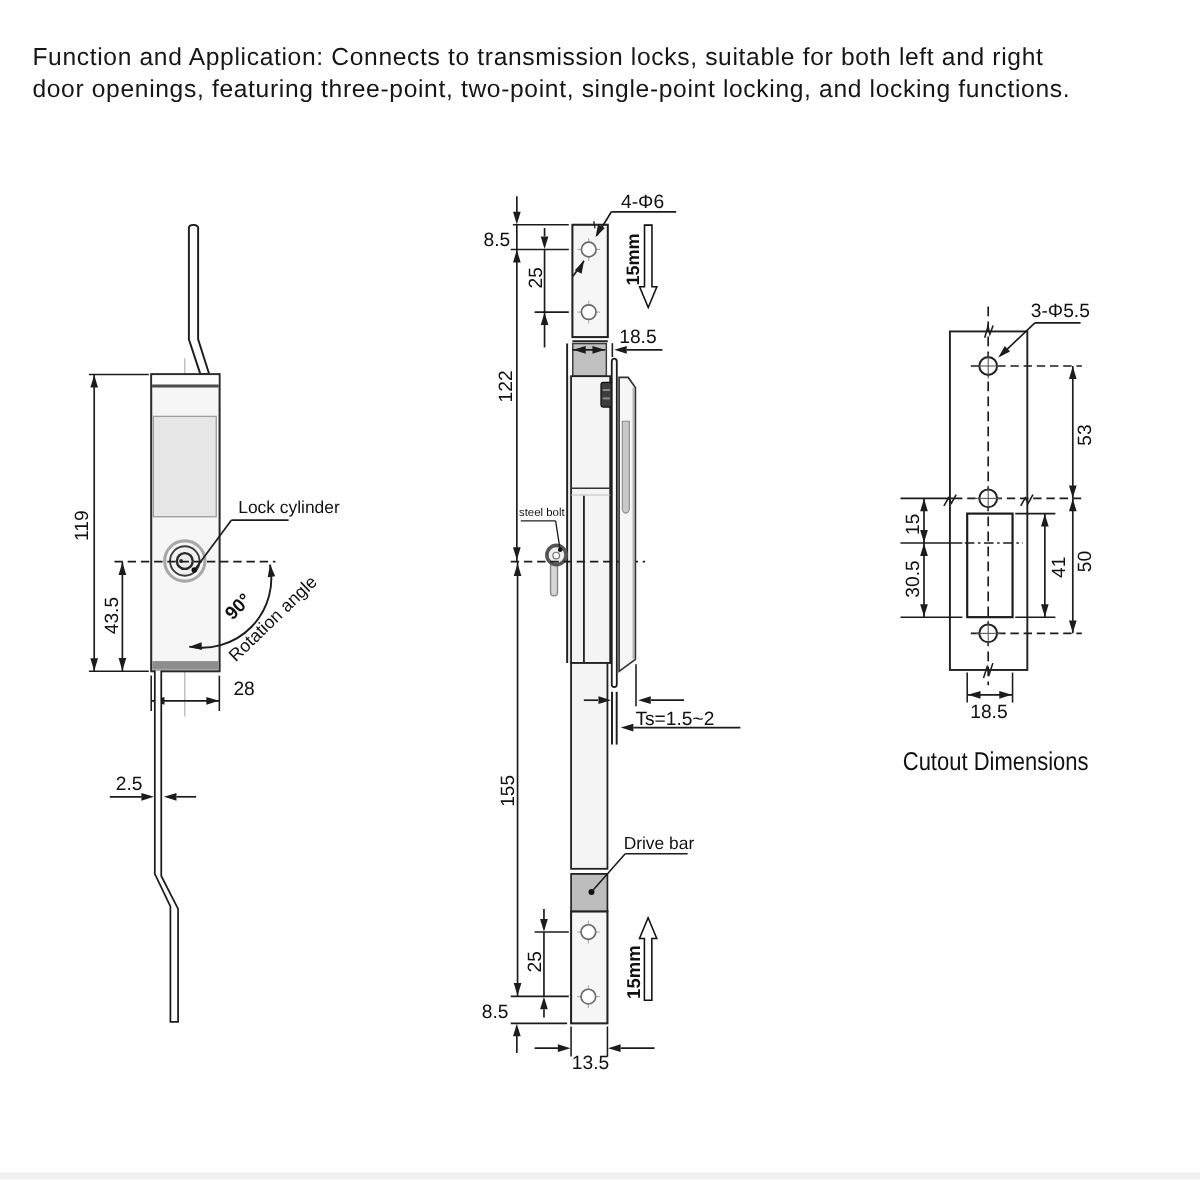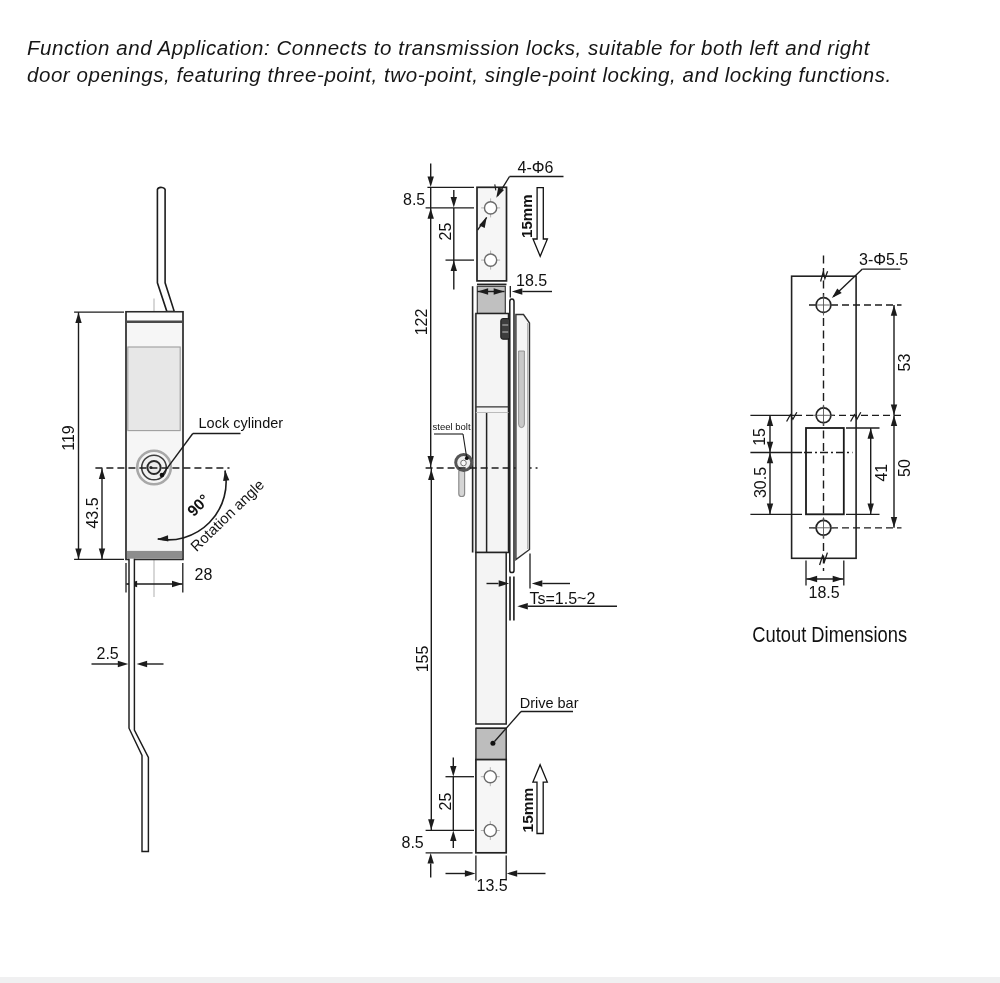--- a/index.html
+++ b/index.html
@@ -1,17 +1,17 @@
 <!DOCTYPE html>
 <html><head>
 <meta charset="utf-8">
 <style>
   html,body { margin:0; padding:0; background:#fff; }
   body { width:1000px; height:983px; position:relative; font-family:"Liberation Sans", sans-serif; }
-  #hdr { position:absolute; left:27px; top:34px; width:865px; font-size:20.5px; line-height:27.3px; color:#161616; letter-spacing:0.55px;font-style:italic; }
+  #hdr { position:absolute; left:27px; top:34px; width:865px; font-size:20.5px; line-height:27.3px; color:#161616; letter-spacing:0.55px; }
   #strip { position:absolute; left:0; top:977px; width:1000px; height:6px; background:#f0f0f1; }
   svg { position:absolute; left:0; top:0; }
   text { font-family:"Liberation Sans", sans-serif; }
 </style>
 </head>
 <body>
 <div id="hdr">Function and Application: Connects to transmission locks, suitable for both left and right door openings, featuring three-point, two-point, single-point locking, and locking functions.</div>
 <svg width="1000" height="983" viewBox="0 0 1000 983">
 <path d="M157.4,189.5 L157.4,282.8 L166.9,311.6 L174.3,311.6 L165.1,282.8 L165.1,190.5 A3.8,2.5 0 0 0 157.4,189.5 Z" stroke="#1c1c1c" stroke-width="1.6" fill="#fdfdfd" stroke-linejoin="miter"></path>
 <line x1="154" y1="298.5" x2="154" y2="597" stroke="#bdbdbd" stroke-width="1.2" stroke-linecap="butt"></line>

